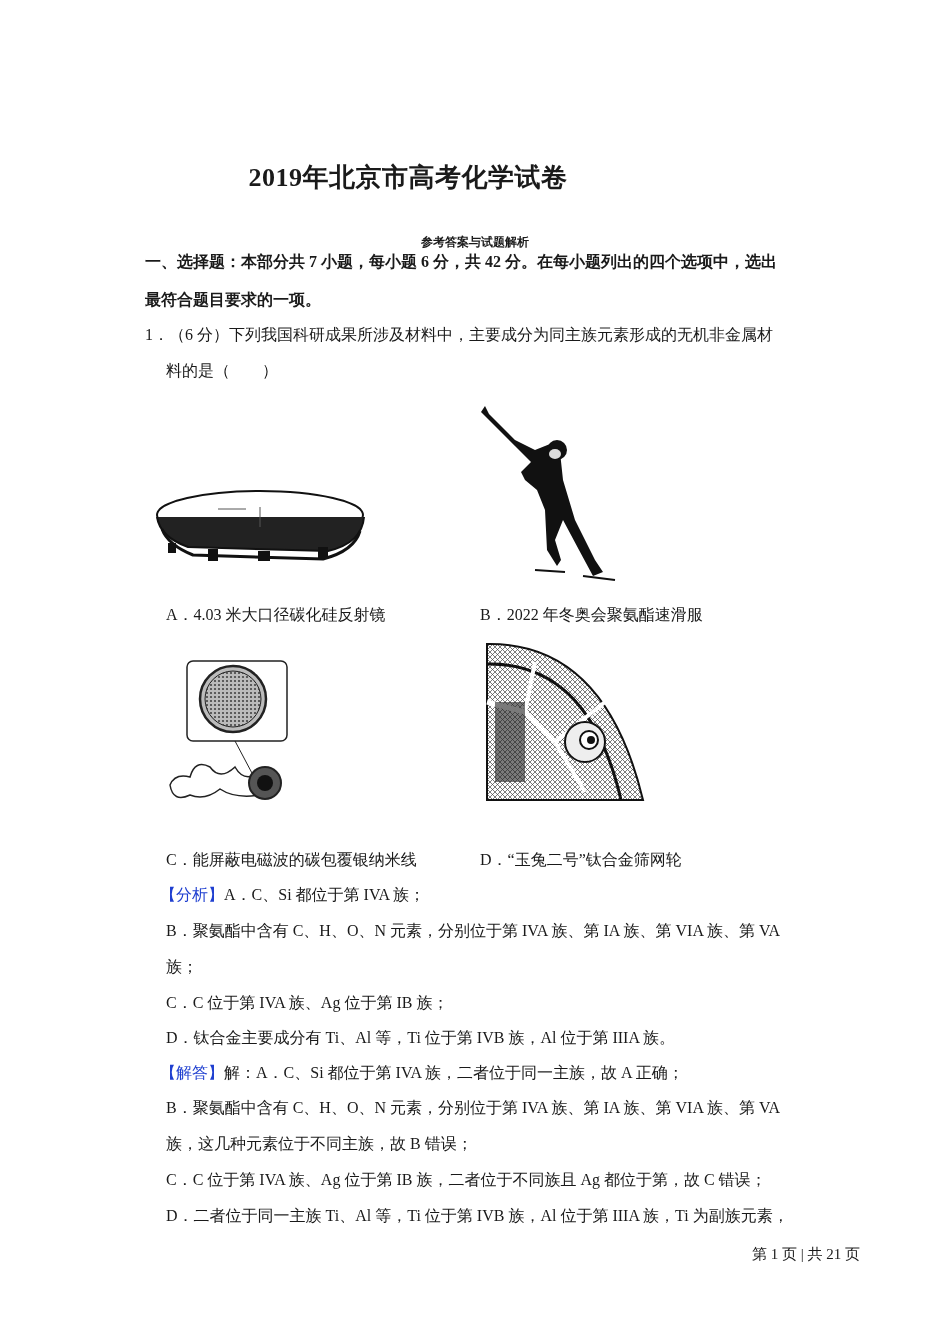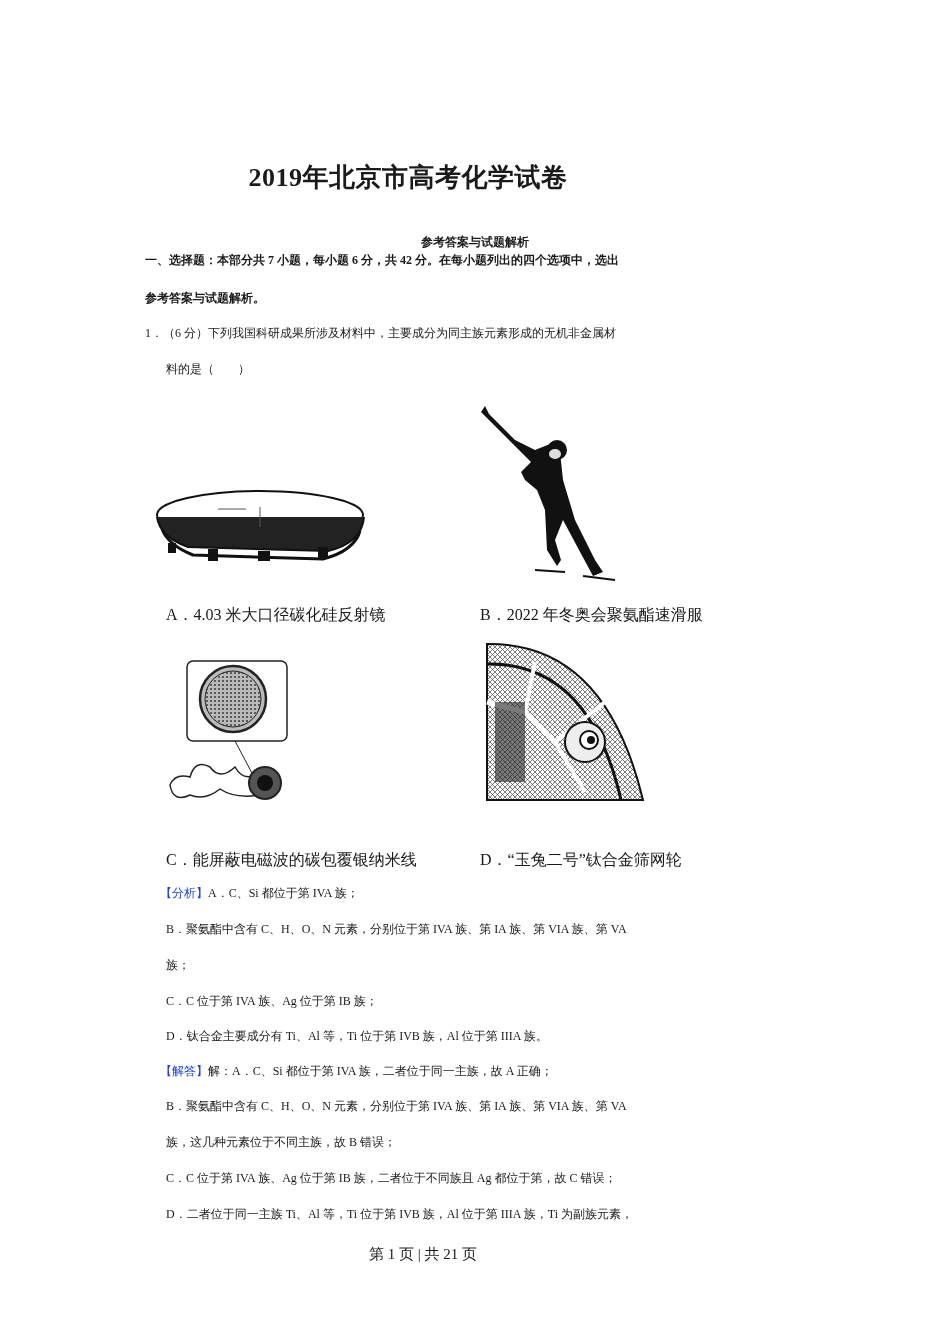--- a/index.html
+++ b/index.html
@@ -2,37 +2,37 @@
 <html><head>
 <meta charset="utf-8">
 <style>
   html, body { margin: 0; padding: 0; background: #ffffff; }
   body { width: 950px; height: 1344px; position: relative; overflow: hidden;
          font-family: "Liberation Serif", "DejaVu Serif", serif; color: #1a1a1a; }
   .title { position: absolute; top: 160px; left: 0; width: 816px; text-align: center;
            font-size: 26px; font-weight: bold; letter-spacing: 0.5px; }
   .subtitle { position: absolute; top: 234px; left: 0; width: 950px; text-align: center;
               font-size: 12px; font-weight: bold; }
-  .line { position: absolute; left: 145px; font-size: 12px; white-space: nowrap; }
+  .line { position: absolute; left: 145px; font-size: 16px; white-space: nowrap; }
   .bold { font-weight: bold; }
   .indent { left: 166px; }
   .blue { color: #1f3fd0; }
   .opt { position: absolute; font-size: 16px; white-space: nowrap; }
   .img { position: absolute; }
-  .footer { position: absolute; top: 1245px; left: 0; width: 846px; text-align: center; font-size: 15px; }
+  .footer { position: absolute; top: 1245px; left: 14px; width: 846px; text-align: right; font-size: 15px; }
 </style>
 </head>
 <body>
 
 <div>
   <div class="title">2019年北京市高考化学试卷</div>
   <div class="subtitle">参考答案与试题解析</div>
 
   <div class="line bold" style="top:252px">一、选择题：本部分共 7 小题，每小题 6 分，共 42 分。在每小题列出的四个选项中，选出</div>
-  <div class="line bold" style="top:290px">参考答案与试题解析。</div>
+  <div class="line bold" style="top:290px">最符合题目要求的一项。</div>
 
   <div class="line" style="top:325px">1．（6 分）下列我国科研成果所涉及材料中，主要成分为同主族元素形成的无机非金属材</div>
   <div class="line indent" style="top:361px">料的是（　　）</div>
 
   <svg class="img" style="left:148px;top:485px" width="230" height="100" viewBox="0 0 230 100">
     <ellipse cx="112" cy="30" rx="103" ry="24" fill="#fff" stroke="#111" stroke-width="2"></ellipse>
     <path d="M9 32 Q12 52 40 62 L180 66 Q214 58 216 32" fill="#222" stroke="#111" stroke-width="2"></path>
     <path d="M14 44 Q20 60 45 70 L175 74 Q206 66 212 46" fill="none" stroke="#111" stroke-width="3"></path>
     <rect x="20" y="58" width="8" height="10" fill="#111"></rect>
       <rect x="60" y="64" width="10" height="12" fill="#111"></rect>

